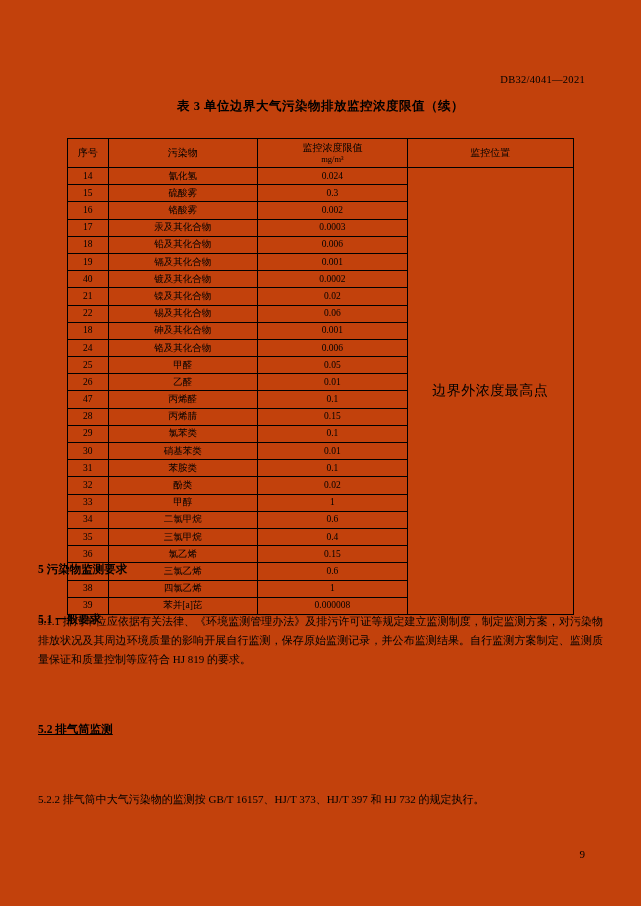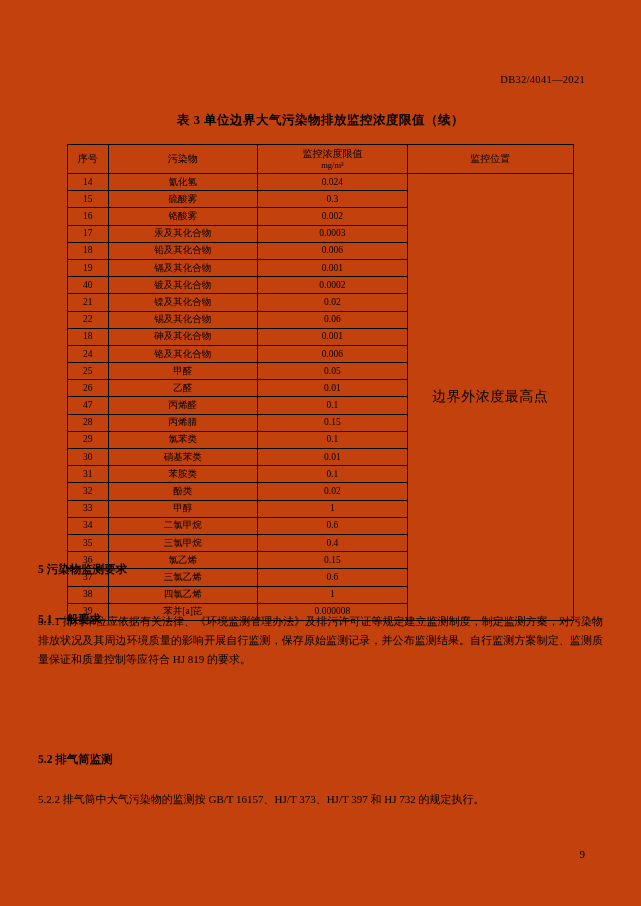--- a/index.html
+++ b/index.html
@@ -20,31 +20,31 @@
   .header-code {
     position: absolute;
     top: 74px;
     right: 56px;
     font-size: 10.5px;
     letter-spacing: 0.3px;
     font-family: "Liberation Serif", serif;
   }
   .table-title {
     position: absolute;
-    top: 112px;
+    top: 98px;
     left: 0;
     width: 641px;
     text-align: center;
     font-size: 12.5px;
     font-weight: bold;
     letter-spacing: 0.5px;
   }
   table.main {
     position: absolute;
-    top: 144px;
+    top: 138px;
     left: 67px;
     width: 507px;
     border-collapse: collapse;
     font-size: 9.5px;
   }
   table.main td, table.main th {
     border: 1px solid #000;
     text-align: center;
     vertical-align: middle;
     padding: 0;
@@ -248,17 +248,17 @@
           <td class="col-no">39</td>
           <td class="col-pollutant">苯并[a]芘</td>
           <td class="col-limit">0.000008</td>
         </tr>
       </tbody>
   </table>
 
   <div class="sec-h1" style="top:562px;">5   污染物监测要求</div>
   <div class="sec-h2" style="top:588px;margin-top:24px;">5.1   一般要求</div>
   <div class="para" style="top:612px;">5.1.1 排污单位应依据有关法律、《环境监测管理办法》及排污许可证等规定建立监测制度，制定监测方案，对污染物排放状况及其周边环境质量的影响开展自行监测，保存原始监测记录，并公布监测结果。自行监测方案制定、监测质量保证和质量控制等应符合 HJ 819 的要求。</div>
-  <div class="sec-h2" style="top:752px;">5.2   排气筒监测</div>
+  <div class="sec-h2" style="top:722px;text-decoration:underline;">5.2   排气筒监测</div>
   <div class="para" style="top:790px;">5.2.2 排气筒中大气污染物的监测按 GB/T 16157、HJ/T 373、HJ/T 397 和 HJ 732 的规定执行。</div>
 
   <div class="page-num">9</div>
 </div>
 
 </body></html>

